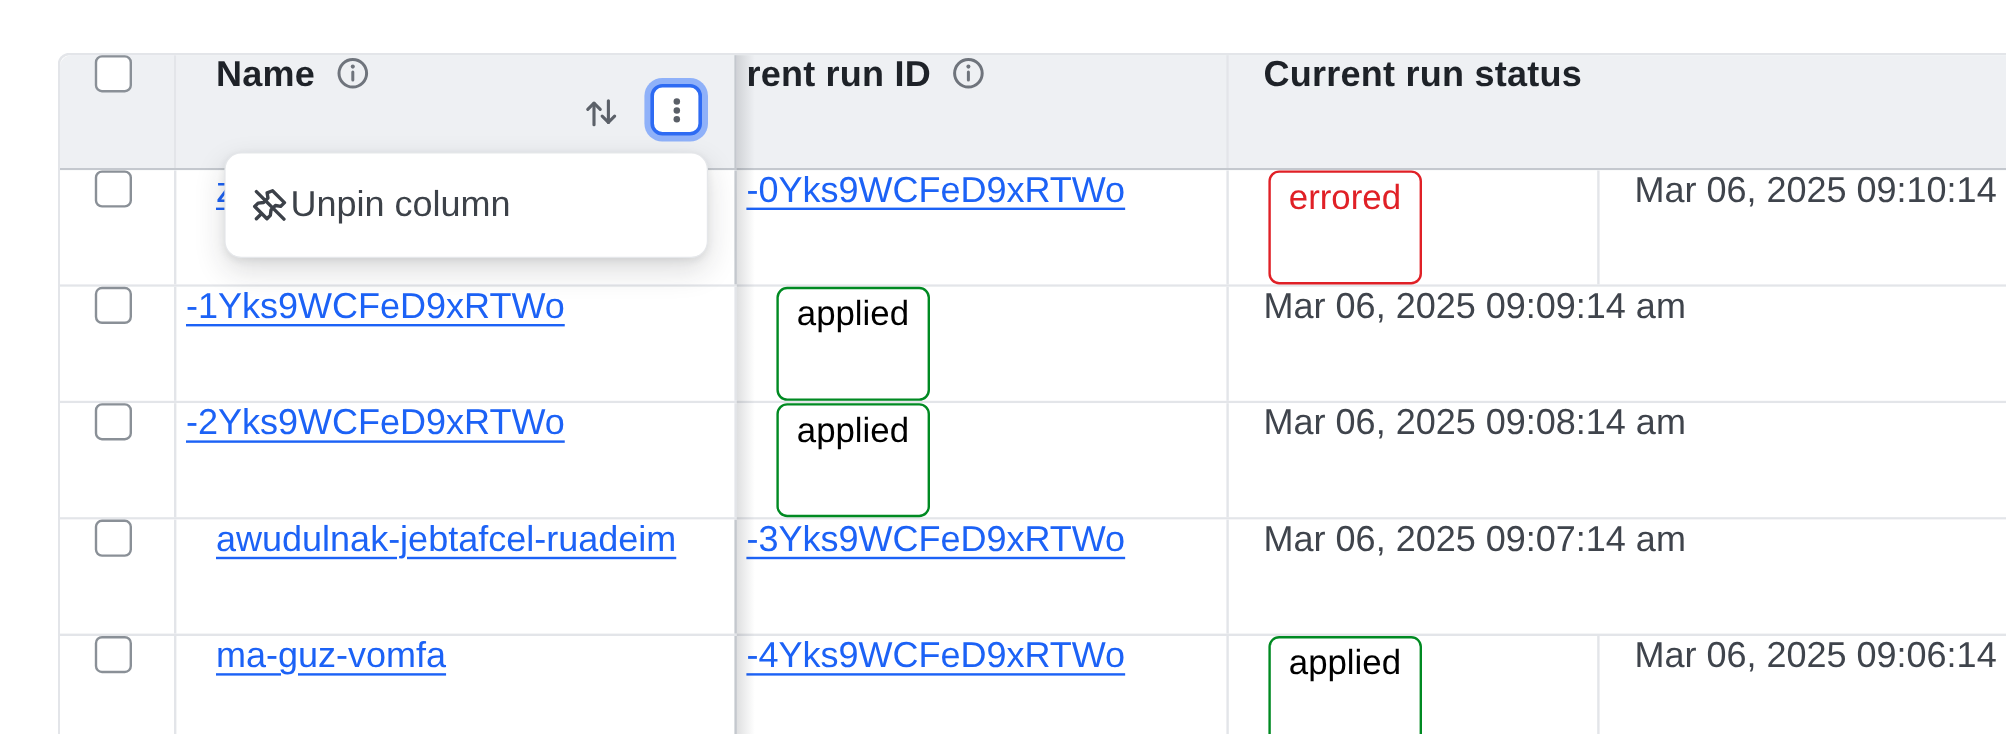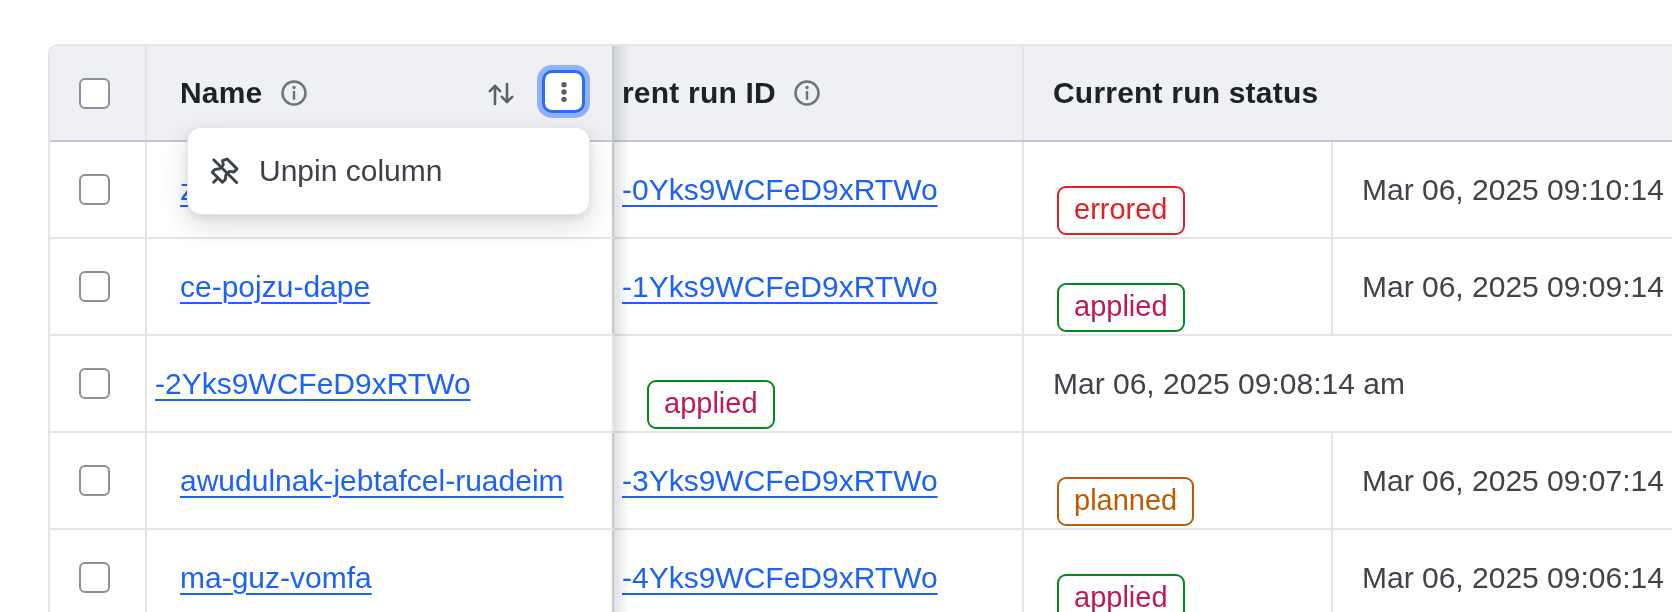--- a/index.html
+++ b/index.html
@@ -29,21 +29,21 @@
     display:grid;
     grid-template-columns:97px 467px 410px 309px 420px;
     align-items:center;
   }
   .header{
     height:96px;background:var(--header-bg);
     border-bottom:2px solid var(--border-dark);
     border-top-left-radius:10px;
   }
   .row{height:97px;border-bottom:2px solid var(--border);background:#fff;}
-  .cell{height:100%;display:flex;align-items:center;position:relative;}
+  .cell{height:100%;display:flex;position:relative;}
   .c-check{border-right:2px solid var(--border);padding-left:29px;}
   .c-name{border-right:2px solid var(--border-dark);padding-left:33px;}
   .c-runid{border-right:2px solid var(--border);padding-left:8px;}
   .c-status{border-right:2px solid var(--border);padding-left:33px;}
   .c-applied{padding-left:29px;}
   .header .cell{background:var(--header-bg);}
   .header .c-name{border-top-left-radius:0;}
   .header .c-check{border-top-left-radius:10px;}
 
   .hlabel{font-size:30px;font-weight:700;color:var(--heading);letter-spacing:.2px;white-space:nowrap;}
@@ -56,38 +56,38 @@
   .info-icon{margin-left:16px;flex:0 0 auto;display:inline-flex;}
   .sort-btn{position:absolute;left:338px;top:32px;width:32px;height:32px;display:inline-flex;}
   .kebab-btn{
     position:absolute;left:395px;top:24px;width:43px;height:43px;
     background:#fff;border:3px solid #2e6bf3;border-radius:10px;
     box-shadow:0 0 0 5px #8fb1f9;
     display:flex;align-items:center;justify-content:center;
   }
   .badge{
     display:inline-block;font-size:29px;line-height:1;
-    padding:7px 15px 9px;border-radius:9px;border:2.5px solid;background:#fff;white-space:nowrap;margin-top:42px;
+    padding:7px 15px 9px;border-radius:9px;border:2.5px solid;background:#fff;white-space:nowrap;
   }
   .badge.errored{color:#e02026;border-color:#e02026;}
-  .badge.applied{color:#be185d;border-color:#008a22;}
+  .badge.applied{color:#000000;border-color:#008a22;}
   .badge.planned{color:#bb5a00;border-color:#bb5a00;}
 
   .pin-shadow{
     position:absolute;left:564px;top:0;width:15px;height:640px;
     background:linear-gradient(90deg, rgba(55,59,66,.16), rgba(55,59,66,0));
     pointer-events:none;z-index:5;
   }
   .menu{
     position:absolute;left:137px;top:81px;width:403px;height:88px;z-index:30;
     background:#fff;border:1px solid #e5e7ea;border-radius:14px;
     box-shadow:0 10px 26px rgba(28,32,38,.16), 0 2px 6px rgba(28,32,38,.08);
     display:flex;align-items:center;padding:0 20px;
   }
-  .menu-item{display:flex;align-items:center;gap:17px;cursor:pointer;width:100%;}
+  .menu-item{display:flex;align-items:center;cursor:pointer;width:100%;}
   .menu-label{font-size:30px;color:#3d4249;white-space:nowrap;}
   svg{display:block;}
 </style>
 </head>
 <body>
 
 <div class="table">
 
   <div class="hrow header">
     <div class="cell c-check">
@@ -149,23 +149,20 @@
     </div>
     <div class="cell c-applied">
       <span class="body-text">Mar 06, 2025 09:10:14 am</span>
     </div>
   </div>
 
   <div class="hrow row">
     <div class="cell c-check">
       <div class="checkbox"></div>
     </div>
-    <div class="cell c-name">
-      <a class="link" href="#">ce-pojzu-dape</a>
-    </div>
     <div class="cell c-runid">
       <a class="link" href="#">-1Yks9WCFeD9xRTWo</a>
     </div>
     <div class="cell c-status">
       <span class="badge applied">applied</span>
     </div>
     <div class="cell c-applied">
       <span class="body-text">Mar 06, 2025 09:09:14 am</span>
     </div>
   </div>
@@ -187,23 +184,20 @@
 
   <div class="hrow row">
     <div class="cell c-check">
       <div class="checkbox"></div>
     </div>
     <div class="cell c-name">
       <a class="link" href="#">awudulnak-jebtafcel-ruadeim</a>
     </div>
     <div class="cell c-runid">
       <a class="link" href="#">-3Yks9WCFeD9xRTWo</a>
-    </div>
-    <div class="cell c-status">
-      <span class="badge planned">planned</span>
     </div>
     <div class="cell c-applied">
       <span class="body-text">Mar 06, 2025 09:07:14 am</span>
     </div>
   </div>
 
   <div class="hrow row">
     <div class="cell c-check">
       <div class="checkbox"></div>
     </div>

